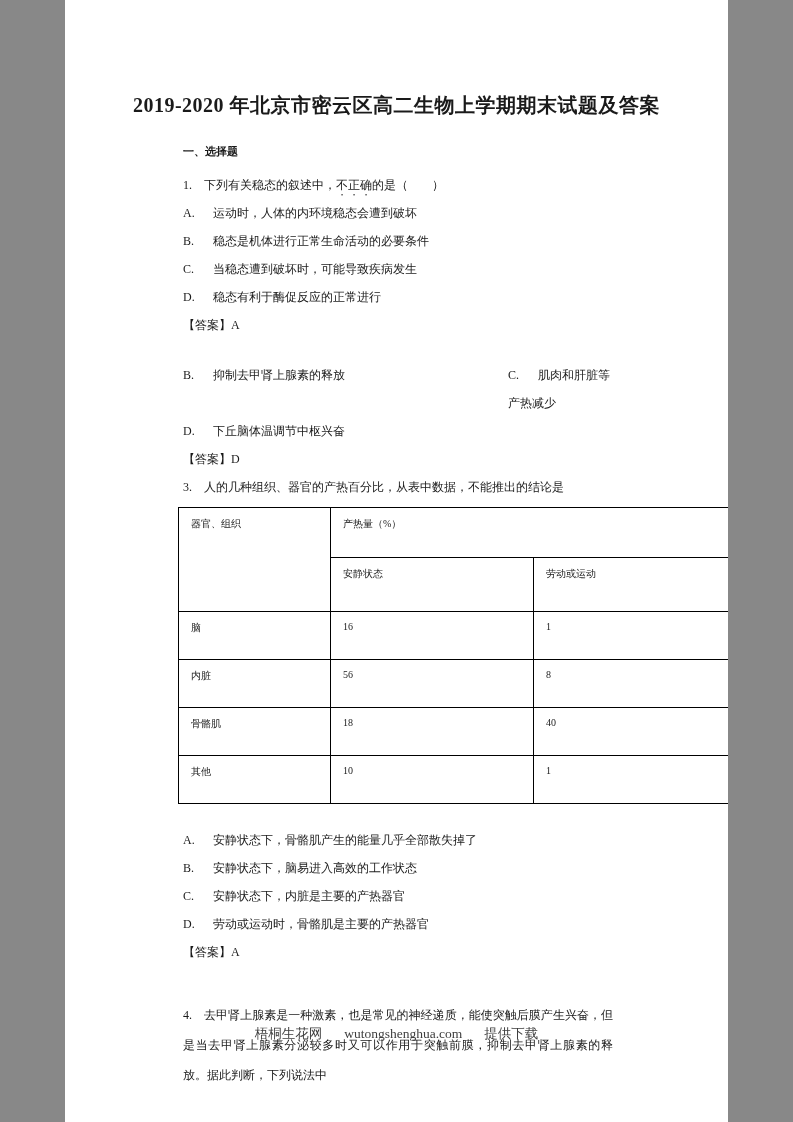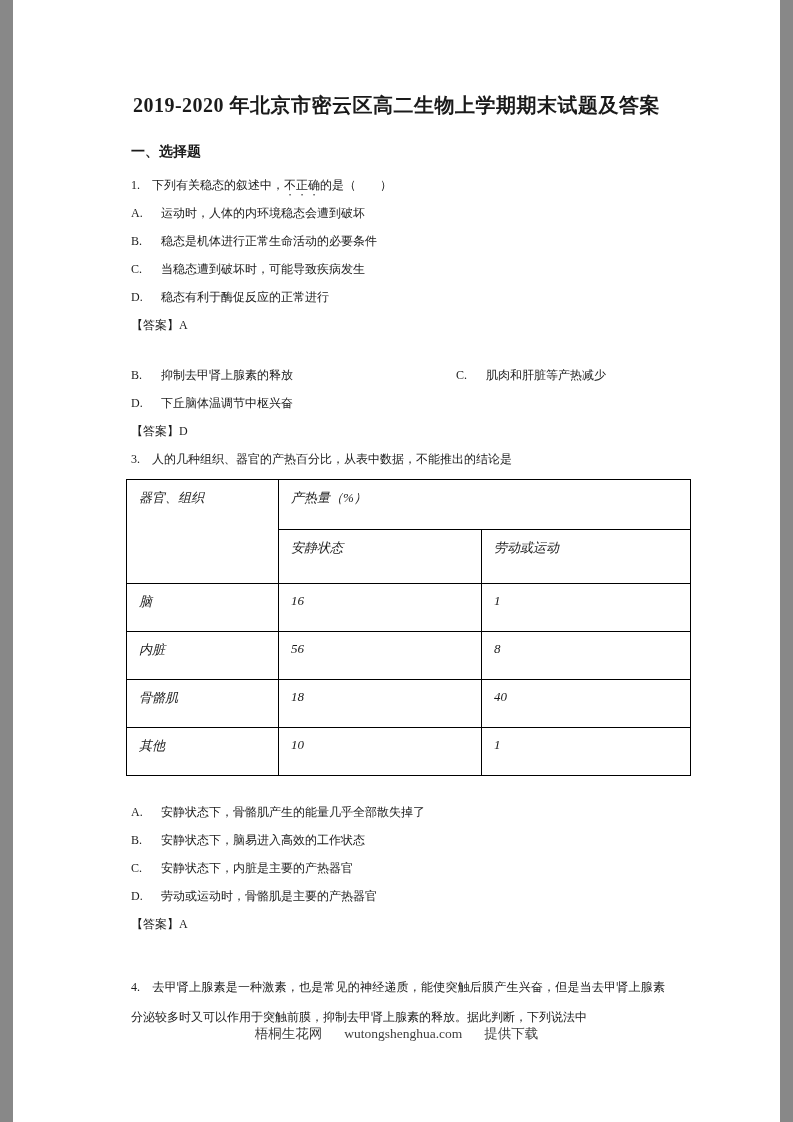--- a/index.html
+++ b/index.html
@@ -1,18 +1,18 @@
 <!DOCTYPE html>
 <html><head>
 <meta charset="utf-8">
 <style>
   html, body { margin: 0; padding: 0; background: #888; }
   .page {
     position: relative;
-    width: 767px;
+    width: 663px;
     height: 1122px;
     margin: 0 auto;
     background: #ffffff;
     overflow: hidden;
     font-family: "Liberation Serif", "DejaVu Serif", serif;
     color: #1a1a1a;
   }
   .title {
     margin: 92px 0 0 0;
     padding: 0 60px;
@@ -22,21 +22,21 @@
     font-weight: bold;
     letter-spacing: 0.5px;
   }
   .content {
     padding: 0 115px 0 113px; 
   }
   .section {
     margin: 22px 0 0 0;
     padding-left: 5px;
     font-family: "Liberation Sans", "DejaVu Sans", sans-serif;
-    font-size: 14px;
+    font-size: 11px;
     font-weight: bold;
     line-height: 20px;
   }
   p { margin: 0; }
   .stem, .opt, .answer {
     padding-left: 5px;
     font-size: 12px;
     line-height: 28px;
   }
   .q1 .stem { margin-top: 10px; }
@@ -52,22 +52,21 @@
     -webkit-text-emphasis: filled dot #1a1a1a;
     -webkit-text-emphasis-position: under left;
     text-emphasis: filled dot #1a1a1a;
     text-emphasis-position: under left;
   }
   .data-table {
     width: 564px;
     margin-top: 6px;
     border-collapse: collapse;
     table-layout: fixed;
-    font-size: 13px;
-    font-style: italic;
+    font-size: 10px;
   }
   .data-table td {
     border: 1px solid #000;
     vertical-align: top;
     padding: 9px 10px 0 12px;
     overflow: hidden;
   }
   .col-organ  { width: 152px; }
   .col-quiet  { width: 203px; }
   .col-active { width: 209px; }

